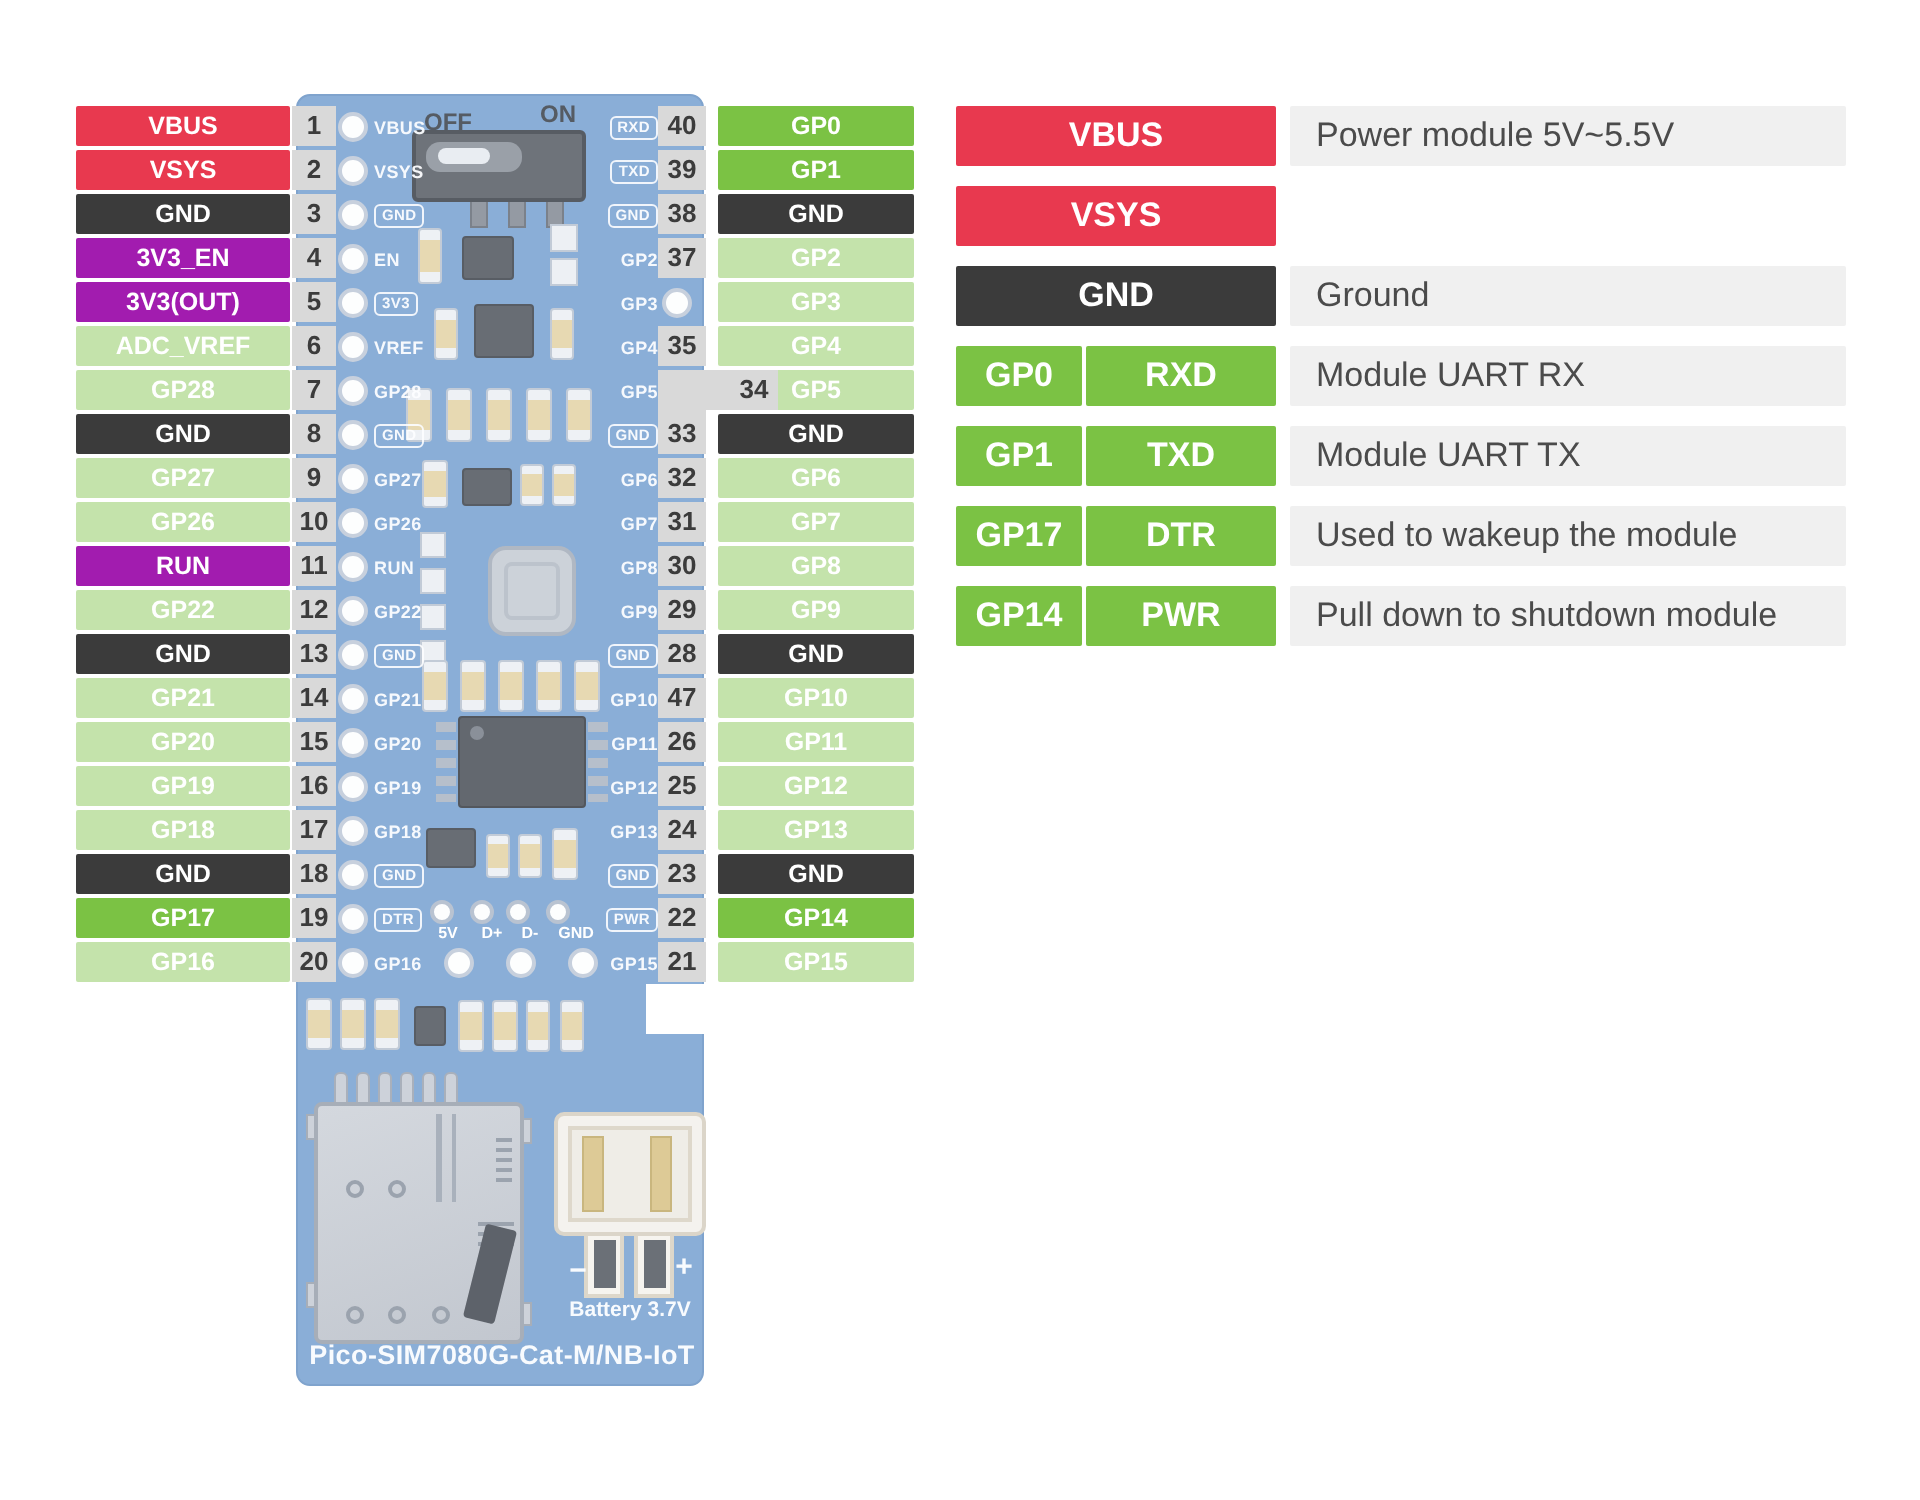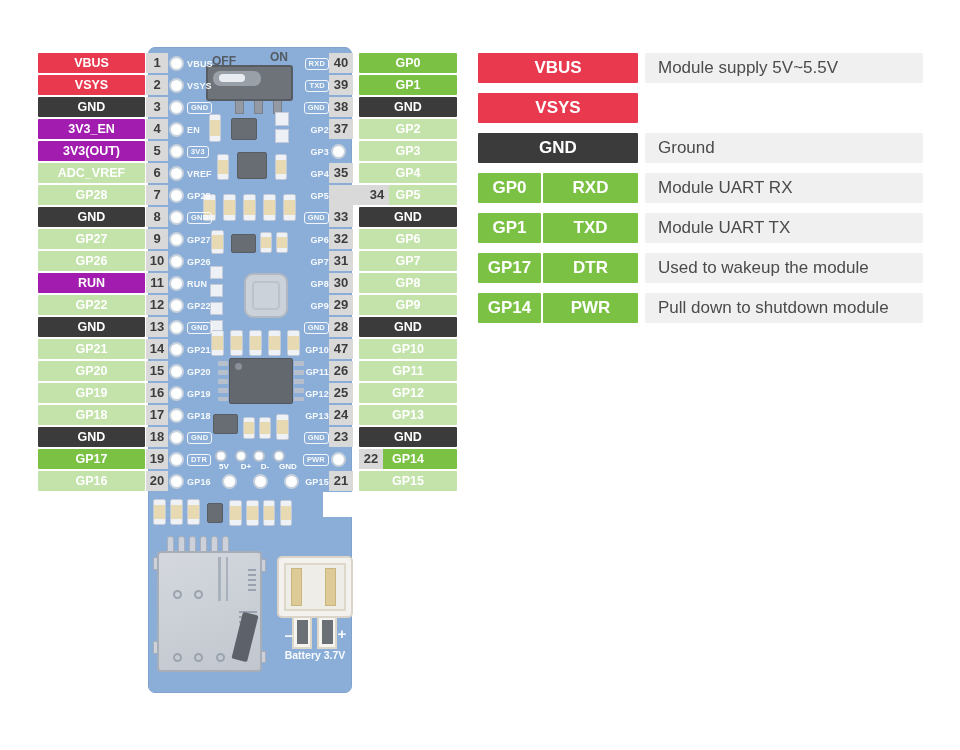--- a/index.html
+++ b/index.html
@@ -177,20 +177,21 @@
     <div class="cmp binset" style="left:173px;top:572px;width:11px;height:24px;"></div>
     <div class="cmp batt" style="left:128px;top:508px;width:76px;height:62px;">
       <div class="cmp cavity" style="left:5px;top:5px;width:62px;height:48px;"></div>
       <div class="cmp bpin" style="left:12px;top:10px;width:11px;height:38px;"></div>
       <div class="cmp bpin" style="left:46px;top:10px;width:11px;height:38px;"></div>
     </div>
     <div class="abs wtxt sign" style="left:131px;top:580px;width:18px;">−</div>
     <div class="abs wtxt sign" style="left:184px;top:578px;width:18px;">+</div>
     <div id="battery-label" class="abs wtxt" style="left:121px;top:601px;width:90px;">Battery 3.7V</div>
 
+    <div id="board-title" class="abs wtxt" style="left:0;top:622px;width:204px;">Pico-SIM7080G-Cat-M/NB-IoT</div>
   <div class="hole" style="position: absolute; left: 20px; top: 8px; width: 15px; height: 15px;"></div>
       <div class="silk" style="position: absolute; left: 38px; top: 9px; height: 14px;">VBUS</div>
       <div class="hole" style="position: absolute; left: 20px; top: 30px; width: 15px; height: 15px;"></div>
       <div class="silk" style="position: absolute; left: 38px; top: 31px; height: 14px;">VSYS</div>
       <div class="hole" style="position: absolute; left: 20px; top: 52px; width: 15px; height: 15px;"></div>
       <div class="silk boxed" style="position: absolute; left: 38px; top: 54px; height: 12px;">GND</div>
       <div class="hole" style="position: absolute; left: 20px; top: 74px; width: 15px; height: 15px;"></div>
       <div class="silk" style="position: absolute; left: 38px; top: 75px; height: 14px;">EN</div>
       <div class="hole" style="position: absolute; left: 20px; top: 96px; width: 15px; height: 15px;"></div>
       <div class="silk boxed" style="position: absolute; left: 38px; top: 98px; height: 12px;">3V3</div>
@@ -335,26 +336,26 @@
     <div class="tab" style="position: absolute; left: 329px; top: 339px; width: 24px; height: 20px;">47</div>
     <div class="pl t-gpio" style="position: absolute; left: 359px; top: 339px; width: 98px; height: 20px;">GP10</div>
     <div class="tab" style="position: absolute; left: 329px; top: 361px; width: 24px; height: 20px;">26</div>
     <div class="pl t-gpio" style="position: absolute; left: 359px; top: 361px; width: 98px; height: 20px;">GP11</div>
     <div class="tab" style="position: absolute; left: 329px; top: 383px; width: 24px; height: 20px;">25</div>
     <div class="pl t-gpio" style="position: absolute; left: 359px; top: 383px; width: 98px; height: 20px;">GP12</div>
     <div class="tab" style="position: absolute; left: 329px; top: 405px; width: 24px; height: 20px;">24</div>
     <div class="pl t-gpio" style="position: absolute; left: 359px; top: 405px; width: 98px; height: 20px;">GP13</div>
     <div class="tab" style="position: absolute; left: 329px; top: 427px; width: 24px; height: 20px;">23</div>
     <div class="pl t-ground" style="position: absolute; left: 359px; top: 427px; width: 98px; height: 20px;">GND</div>
-    <div class="tab" style="position: absolute; left: 329px; top: 449px; width: 24px; height: 20px; margin-left: 30px;">22</div>
+    <div class="tab" style="position: absolute; left: 329px; top: 449px; width: 24px; height: 20px;">22</div>
     <div class="pl t-gpio_active" style="position: absolute; left: 359px; top: 449px; width: 98px; height: 20px;">GP14</div>
     <div class="tab" style="position: absolute; left: 329px; top: 471px; width: 24px; height: 20px;">21</div>
     <div class="pl t-gpio" style="position: absolute; left: 359px; top: 471px; width: 98px; height: 20px;">GP15</div>
     <div class="legend-name single t-power" style="position: absolute; left: 478px; top: 53px; width: 160px; height: 30px;">VBUS</div>
-    <div class="legend-desc" style="position: absolute; left: 645px; top: 53px; width: 278px; height: 30px;">Module supply 5V~5.5V</div>
+    <div class="legend-desc" style="position: absolute; left: 645px; top: 53px; width: 278px; height: 30px;">Power module 5V~5.5V</div>
     <div class="legend-name single t-power" style="position: absolute; left: 478px; top: 93px; width: 160px; height: 30px;">VSYS</div>
     <div class="legend-name single t-ground" style="position: absolute; left: 478px; top: 133px; width: 160px; height: 30px;">GND</div>
     <div class="legend-desc" style="position: absolute; left: 645px; top: 133px; width: 278px; height: 30px;">Ground</div>
     <div class="legend-name" style="position: absolute; left: 478px; top: 173px; width: 160px; height: 30px;">
       <div class="lg-cell t-gpio_active" style="position: absolute; left: 0px; width: 63px;">GP0</div>
       <div class="lg-cell t-gpio_active" style="position: absolute; left: 65px; width: 95px;">RXD</div>
     </div>
     <div class="legend-desc" style="position: absolute; left: 645px; top: 173px; width: 278px; height: 30px;">Module UART RX</div>
     <div class="legend-name" style="position: absolute; left: 478px; top: 213px; width: 160px; height: 30px;">
       <div class="lg-cell t-gpio_active" style="position: absolute; left: 0px; width: 63px;">GP1</div>

